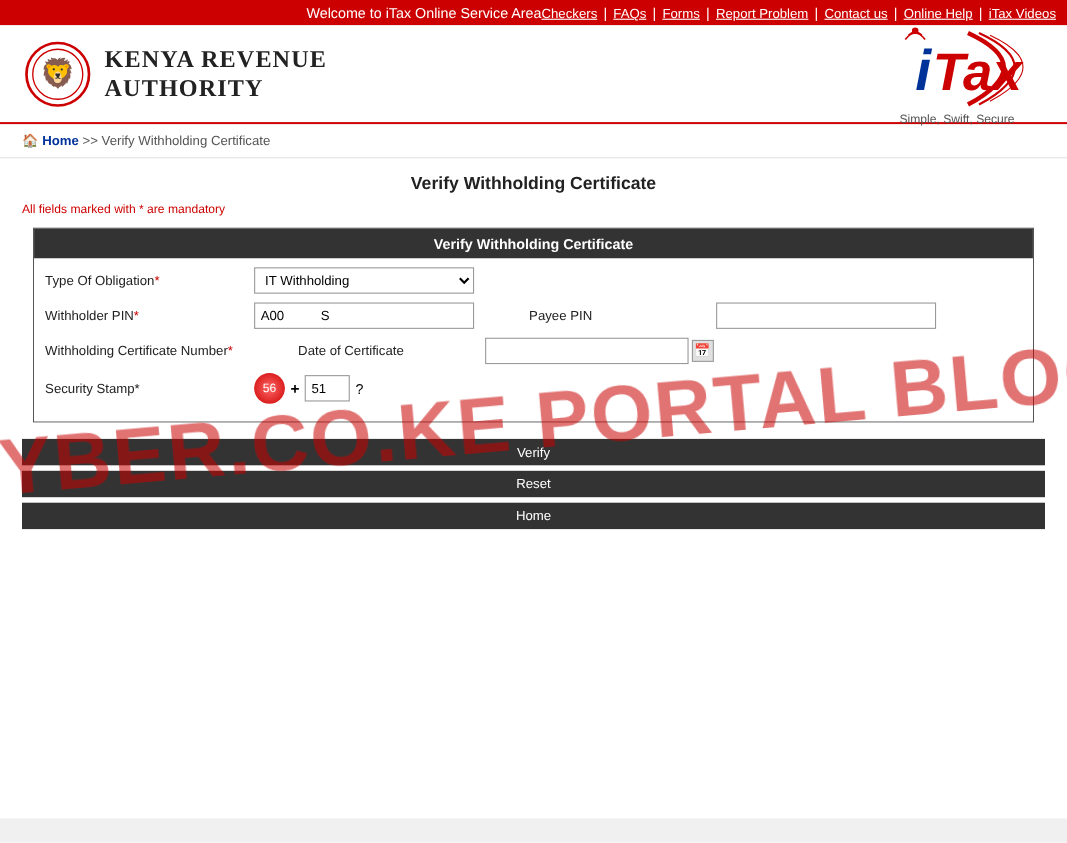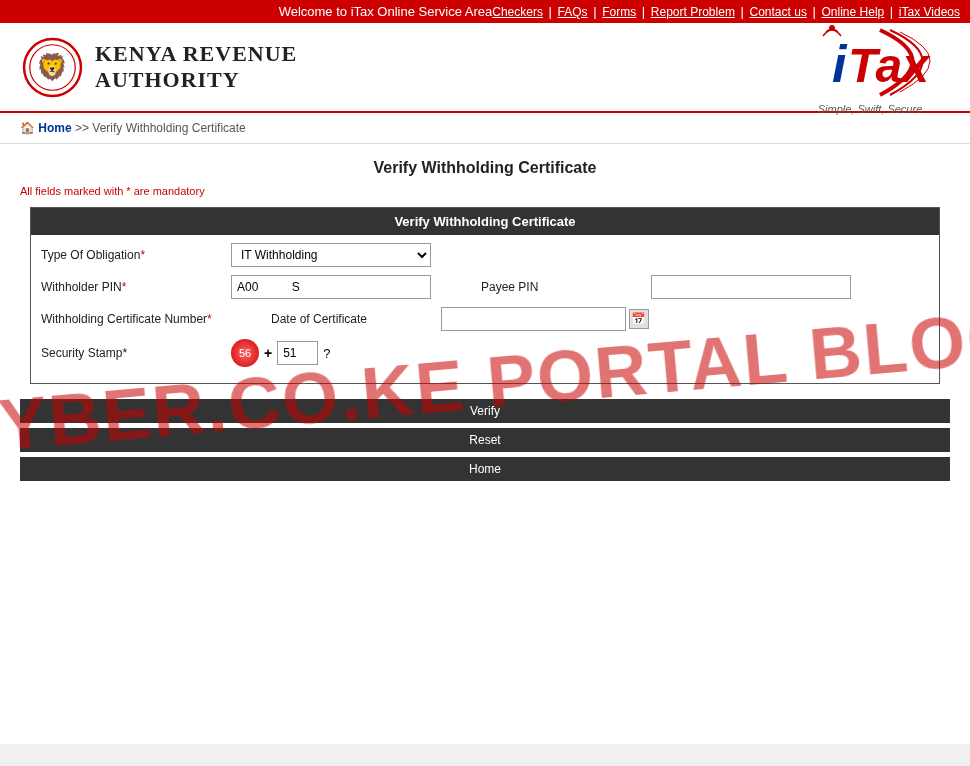--- a/index.html
+++ b/index.html
@@ -41,21 +41,20 @@
       font-weight: bold;
       font-size: 22px;
       line-height: 1.2;
       color: #222;
       text-transform: uppercase;
       letter-spacing: 1px;
     }
     .itax-tagline {
       font-size: 11px;
       color: #555;
-      font-style: italic;
     }
     .itax-logo-wrapper {
       display: flex;
       flex-direction: column;
       align-items: center;
     }
 
     
     .breadcrumb {
       padding: 8px 20px;

